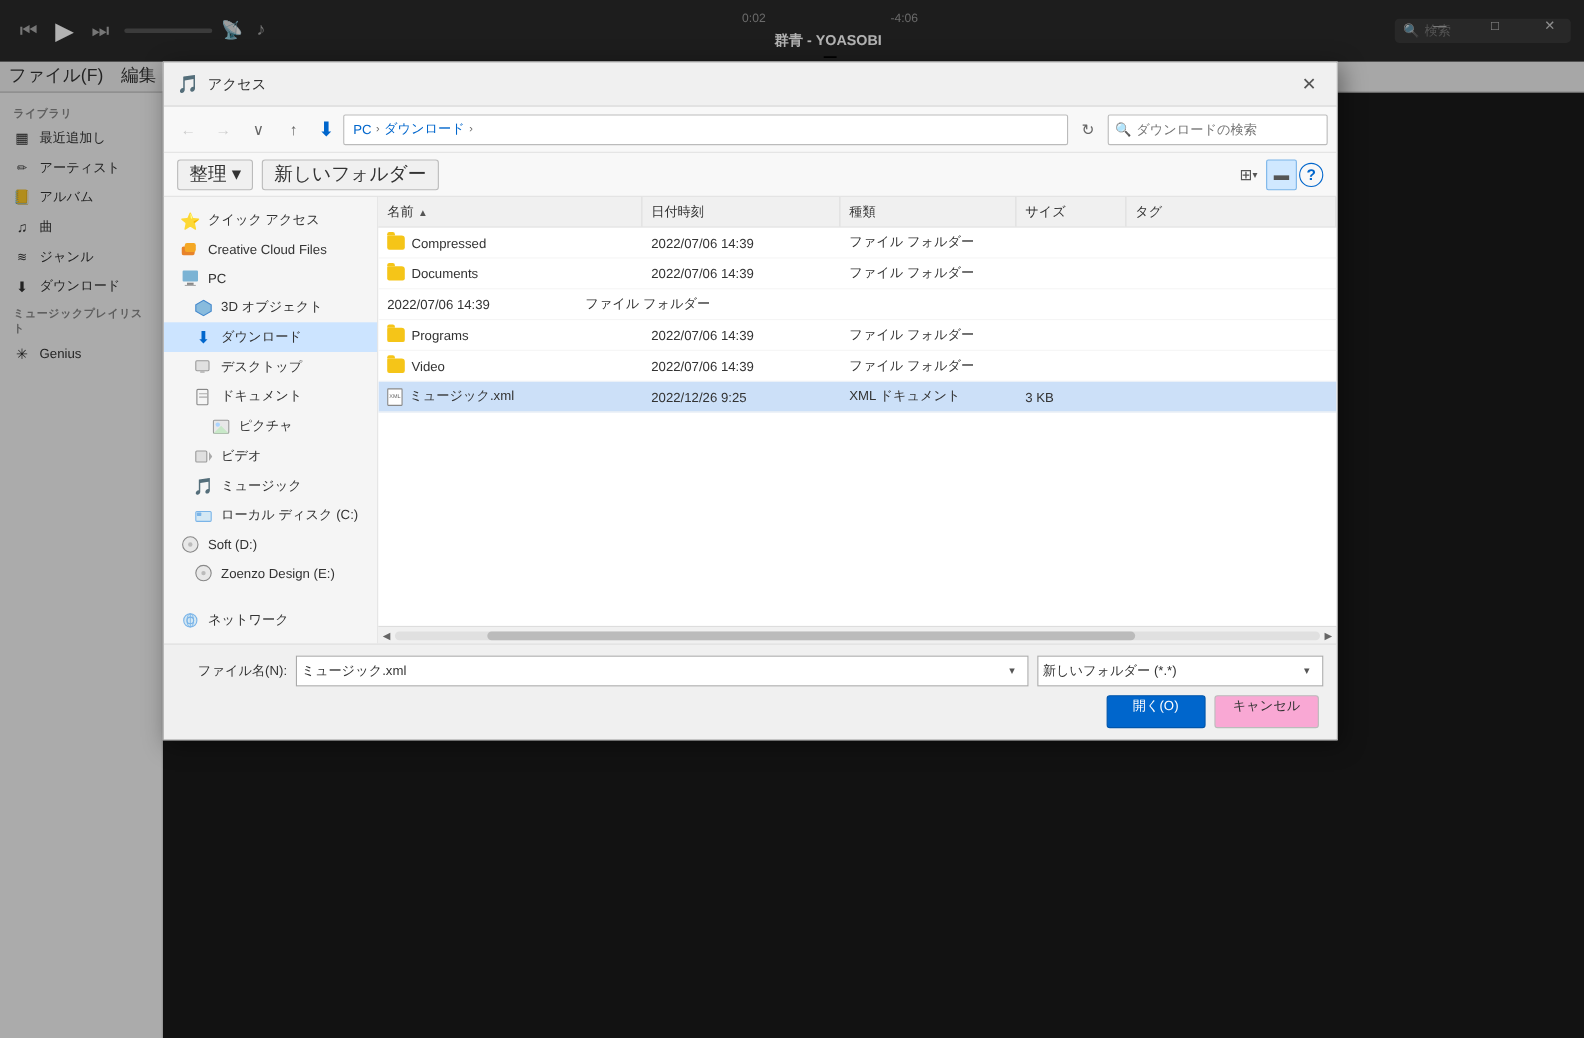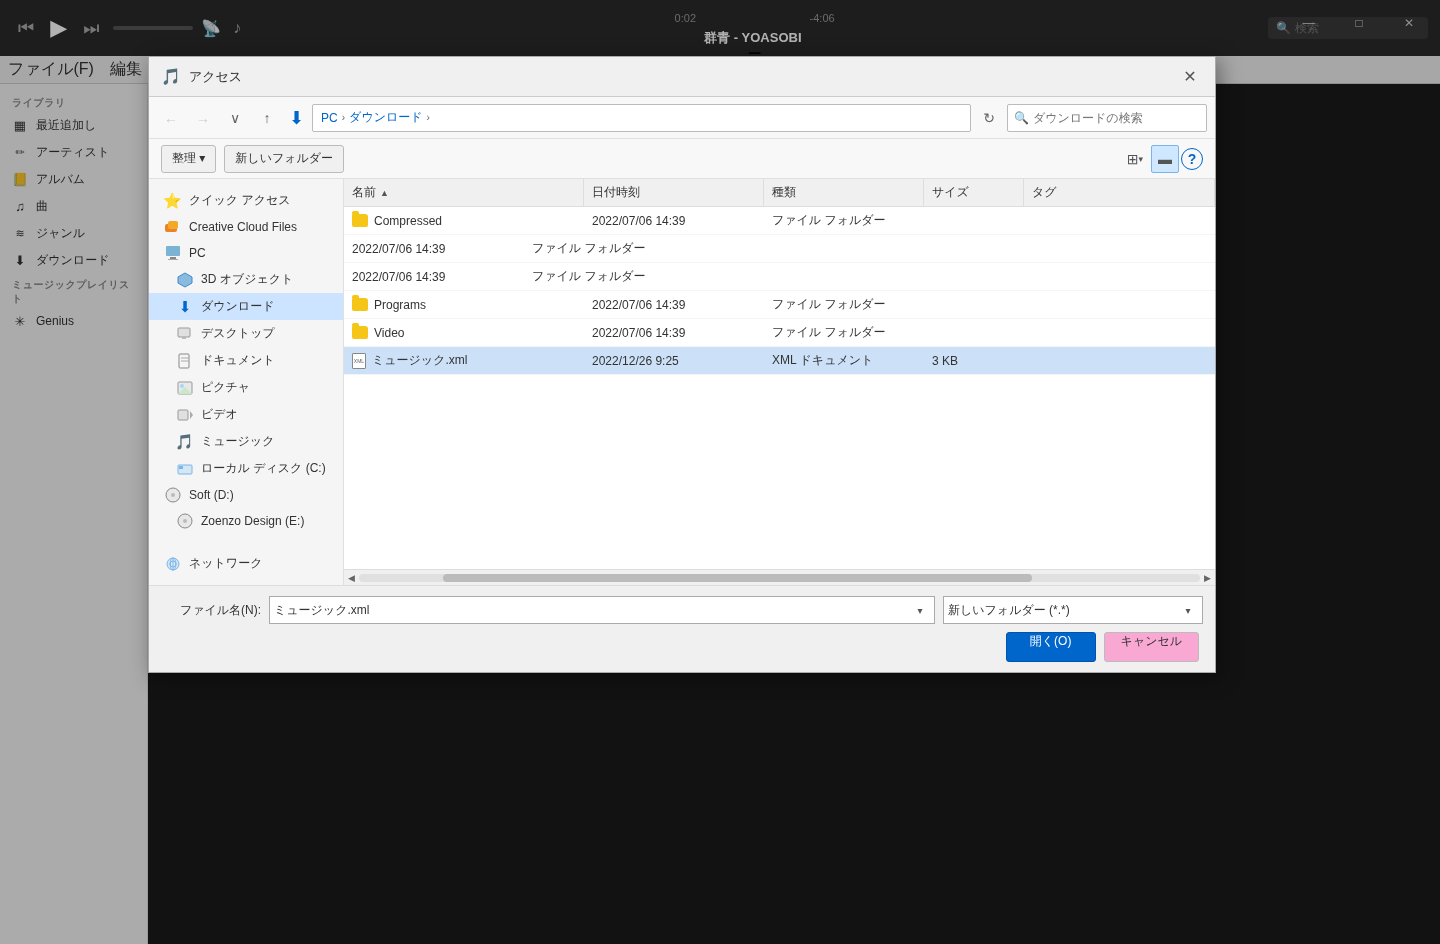--- a/index.html
+++ b/index.html
@@ -278,21 +278,21 @@
       padding: 0 12px;
       gap: 8px;
     }
     .toolbar-btn {
       height: 28px;
       padding: 0 10px;
       background: #f0f0f0;
       border: 1px solid #bbb;
       border-radius: 3px;
       cursor: pointer;
-      font-size: 12px;
+      font-size: 17px;
       color: #333;
       display: flex;
       align-items: center;
       gap: 4px;
     }
     .toolbar-divider {
       flex: 1;
     }
     .view-btns {
       display: flex;
@@ -773,21 +773,21 @@
       <div class="nav-item" style="padding-left:28px;">
         <span class="nav-item-icon">
           <svg width="14" height="16" viewBox="0 0 14 16">
               <rect x="1" y="1" width="10" height="14" rx="1" fill="#f5f5f5" stroke="#888" stroke-width="1"></rect>
               <line x1="3" y1="5" x2="11" y2="5" stroke="#aaa" stroke-width="1"></line>
               <line x1="3" y1="8" x2="11" y2="8" stroke="#aaa" stroke-width="1"></line>
             </svg>
         </span>
         <span>ドキュメント</span>
       </div>
-      <div class="nav-item" style="padding-left:28px;">
+      <div class="nav-item" style="padding-left:44px;">
         <span class="nav-item-icon">
           <svg width="16" height="16" viewBox="0 0 16 16">
               <rect x="1" y="2" width="14" height="12" rx="1" fill="#e8e8e8" stroke="#999" stroke-width="1"></rect>
               <circle cx="5" cy="6" r="2" fill="#aad4ff"></circle>
               <polygon points="1,14 8,7 15,14" fill="#c8e8c8"></polygon>
             </svg>
         </span>
         <span>ピクチャ</span>
       </div>
       <div class="nav-item" style="padding-left:28px;">
@@ -874,20 +874,24 @@
             <span>2022/07/06 14:39</span>
           </div>
           <div class="file-cell type">
             <span>ファイル フォルダー</span>
           </div>
           <div class="file-cell size"></div>
           <div class="file-cell tag"></div>
         </div>
 
         <div class="file-row">
+          <div class="file-cell name">
+            <div class="folder-icon"></div>
+            <span>Documents</span>
+          </div>
           <div class="file-cell date">
             <span>2022/07/06 14:39</span>
           </div>
           <div class="file-cell type">
             <span>ファイル フォルダー</span>
           </div>
           <div class="file-cell size"></div>
           <div class="file-cell tag"></div>
         </div>
 

